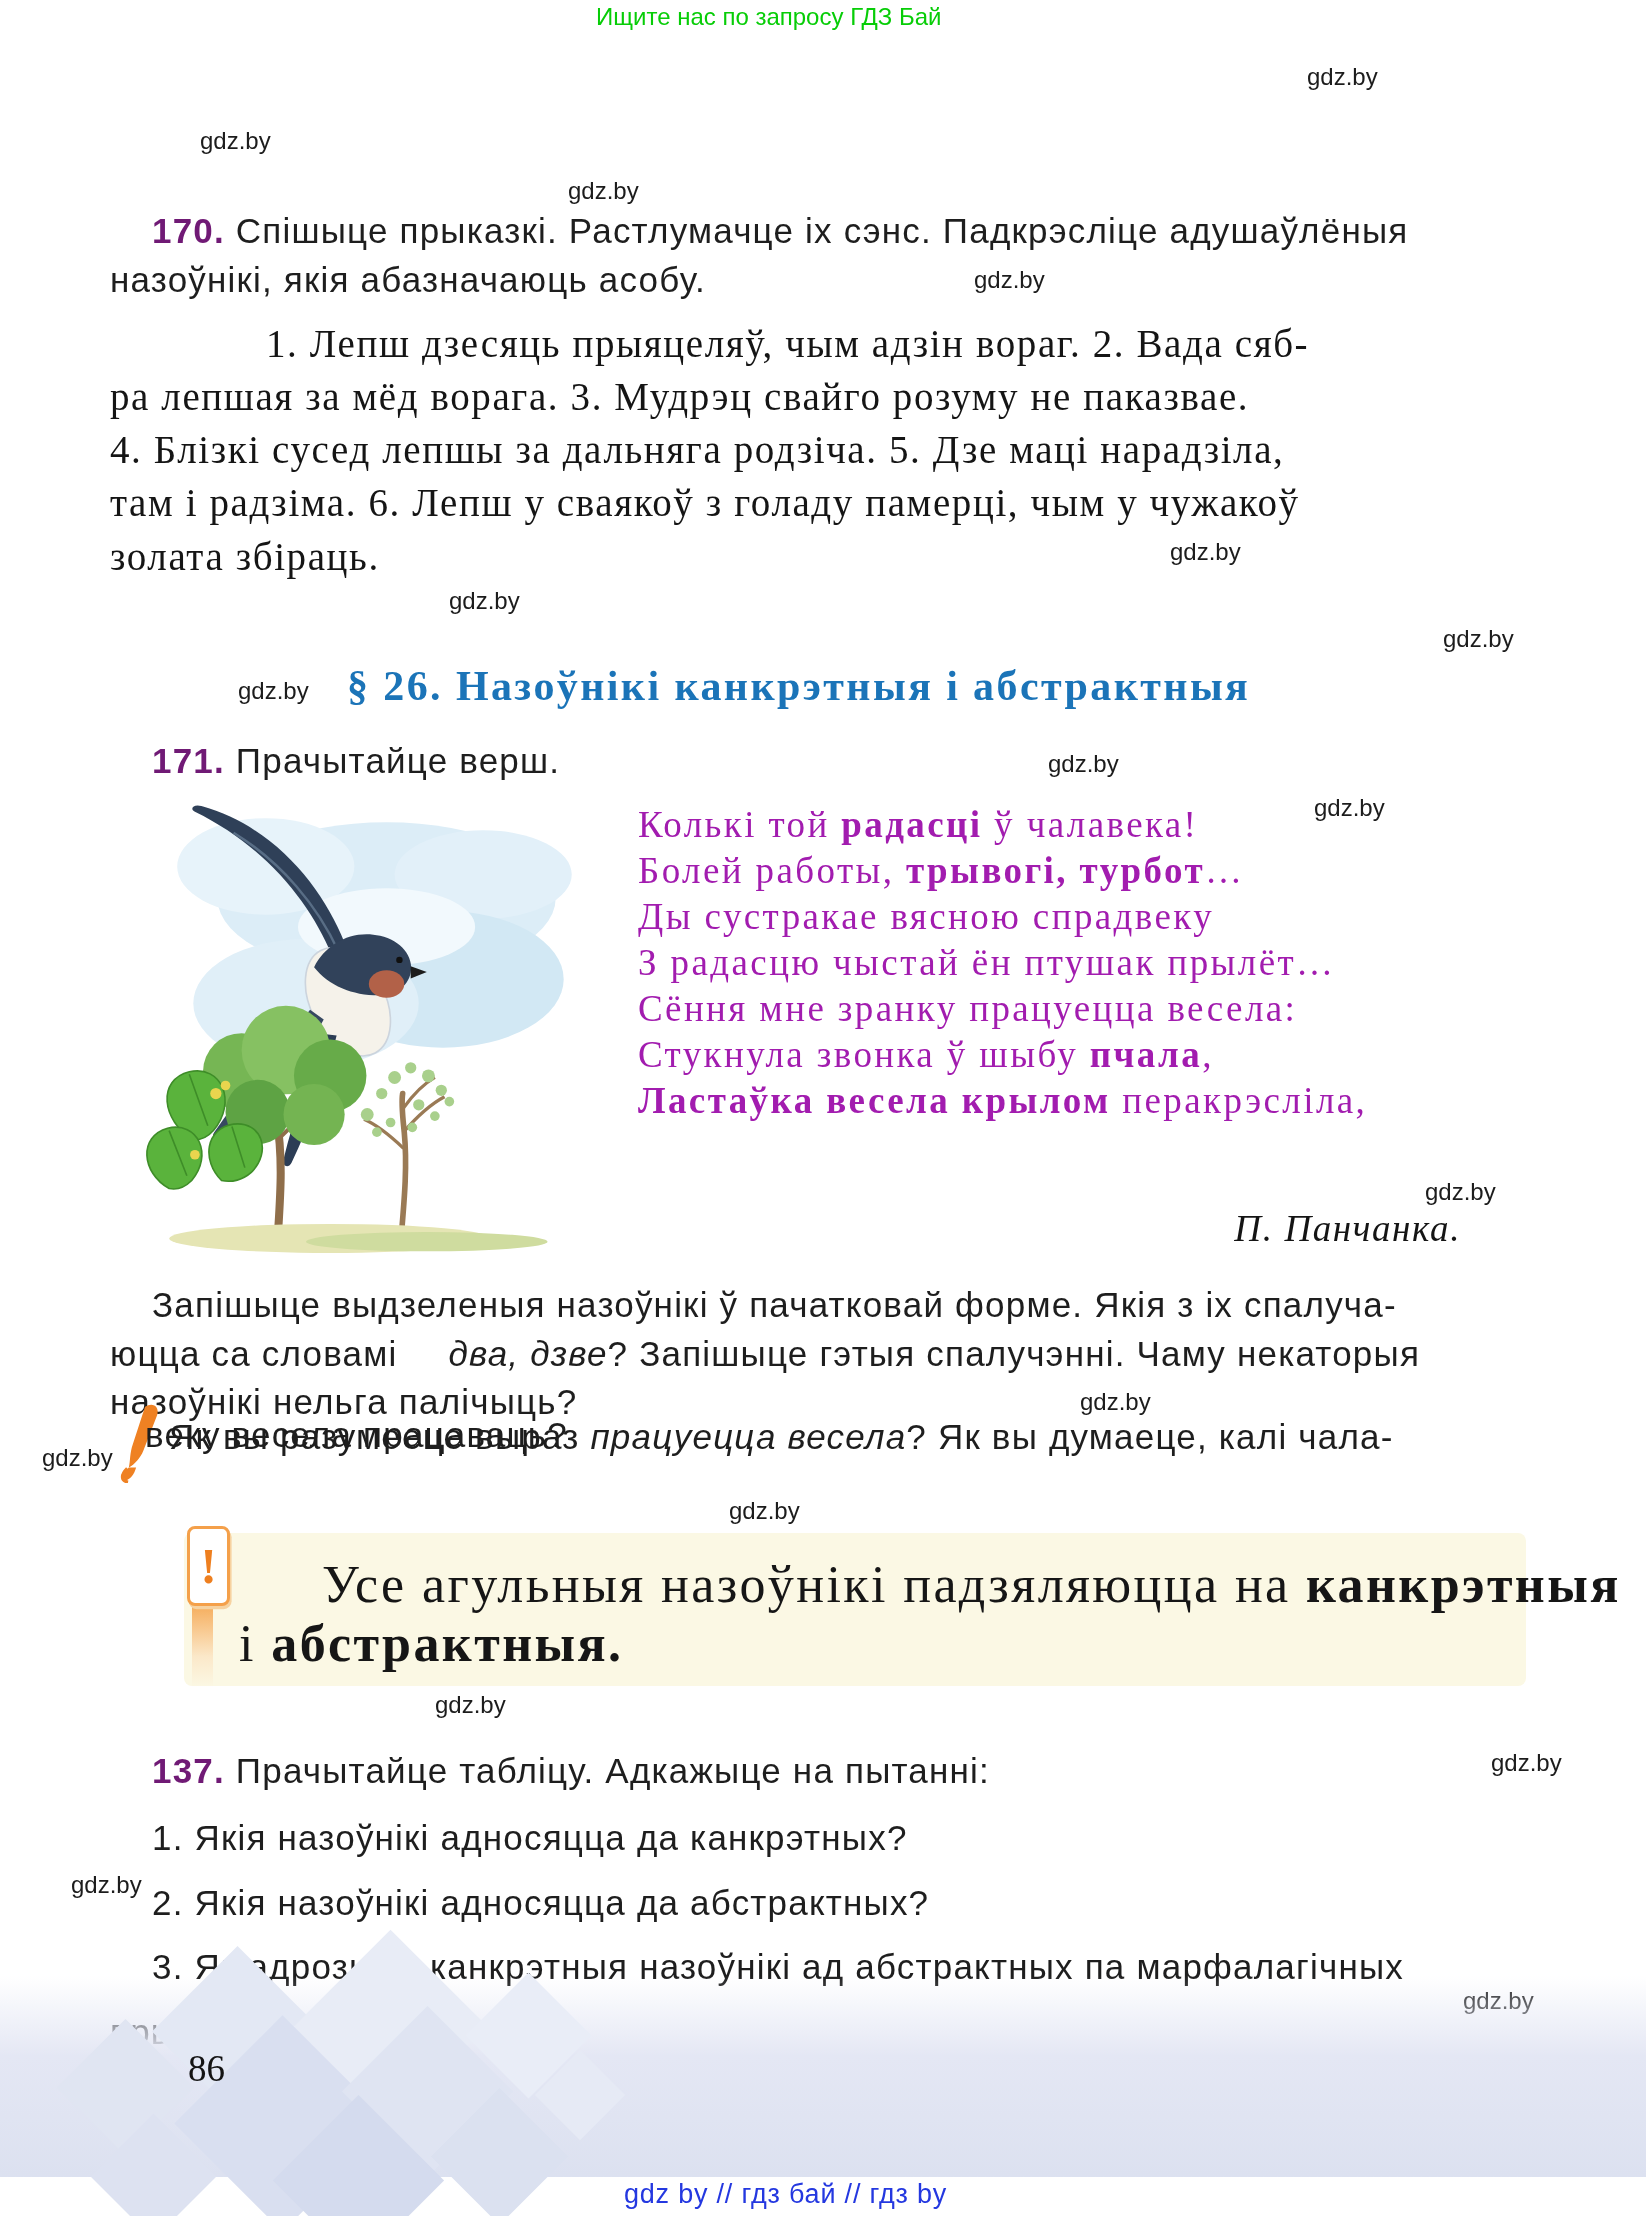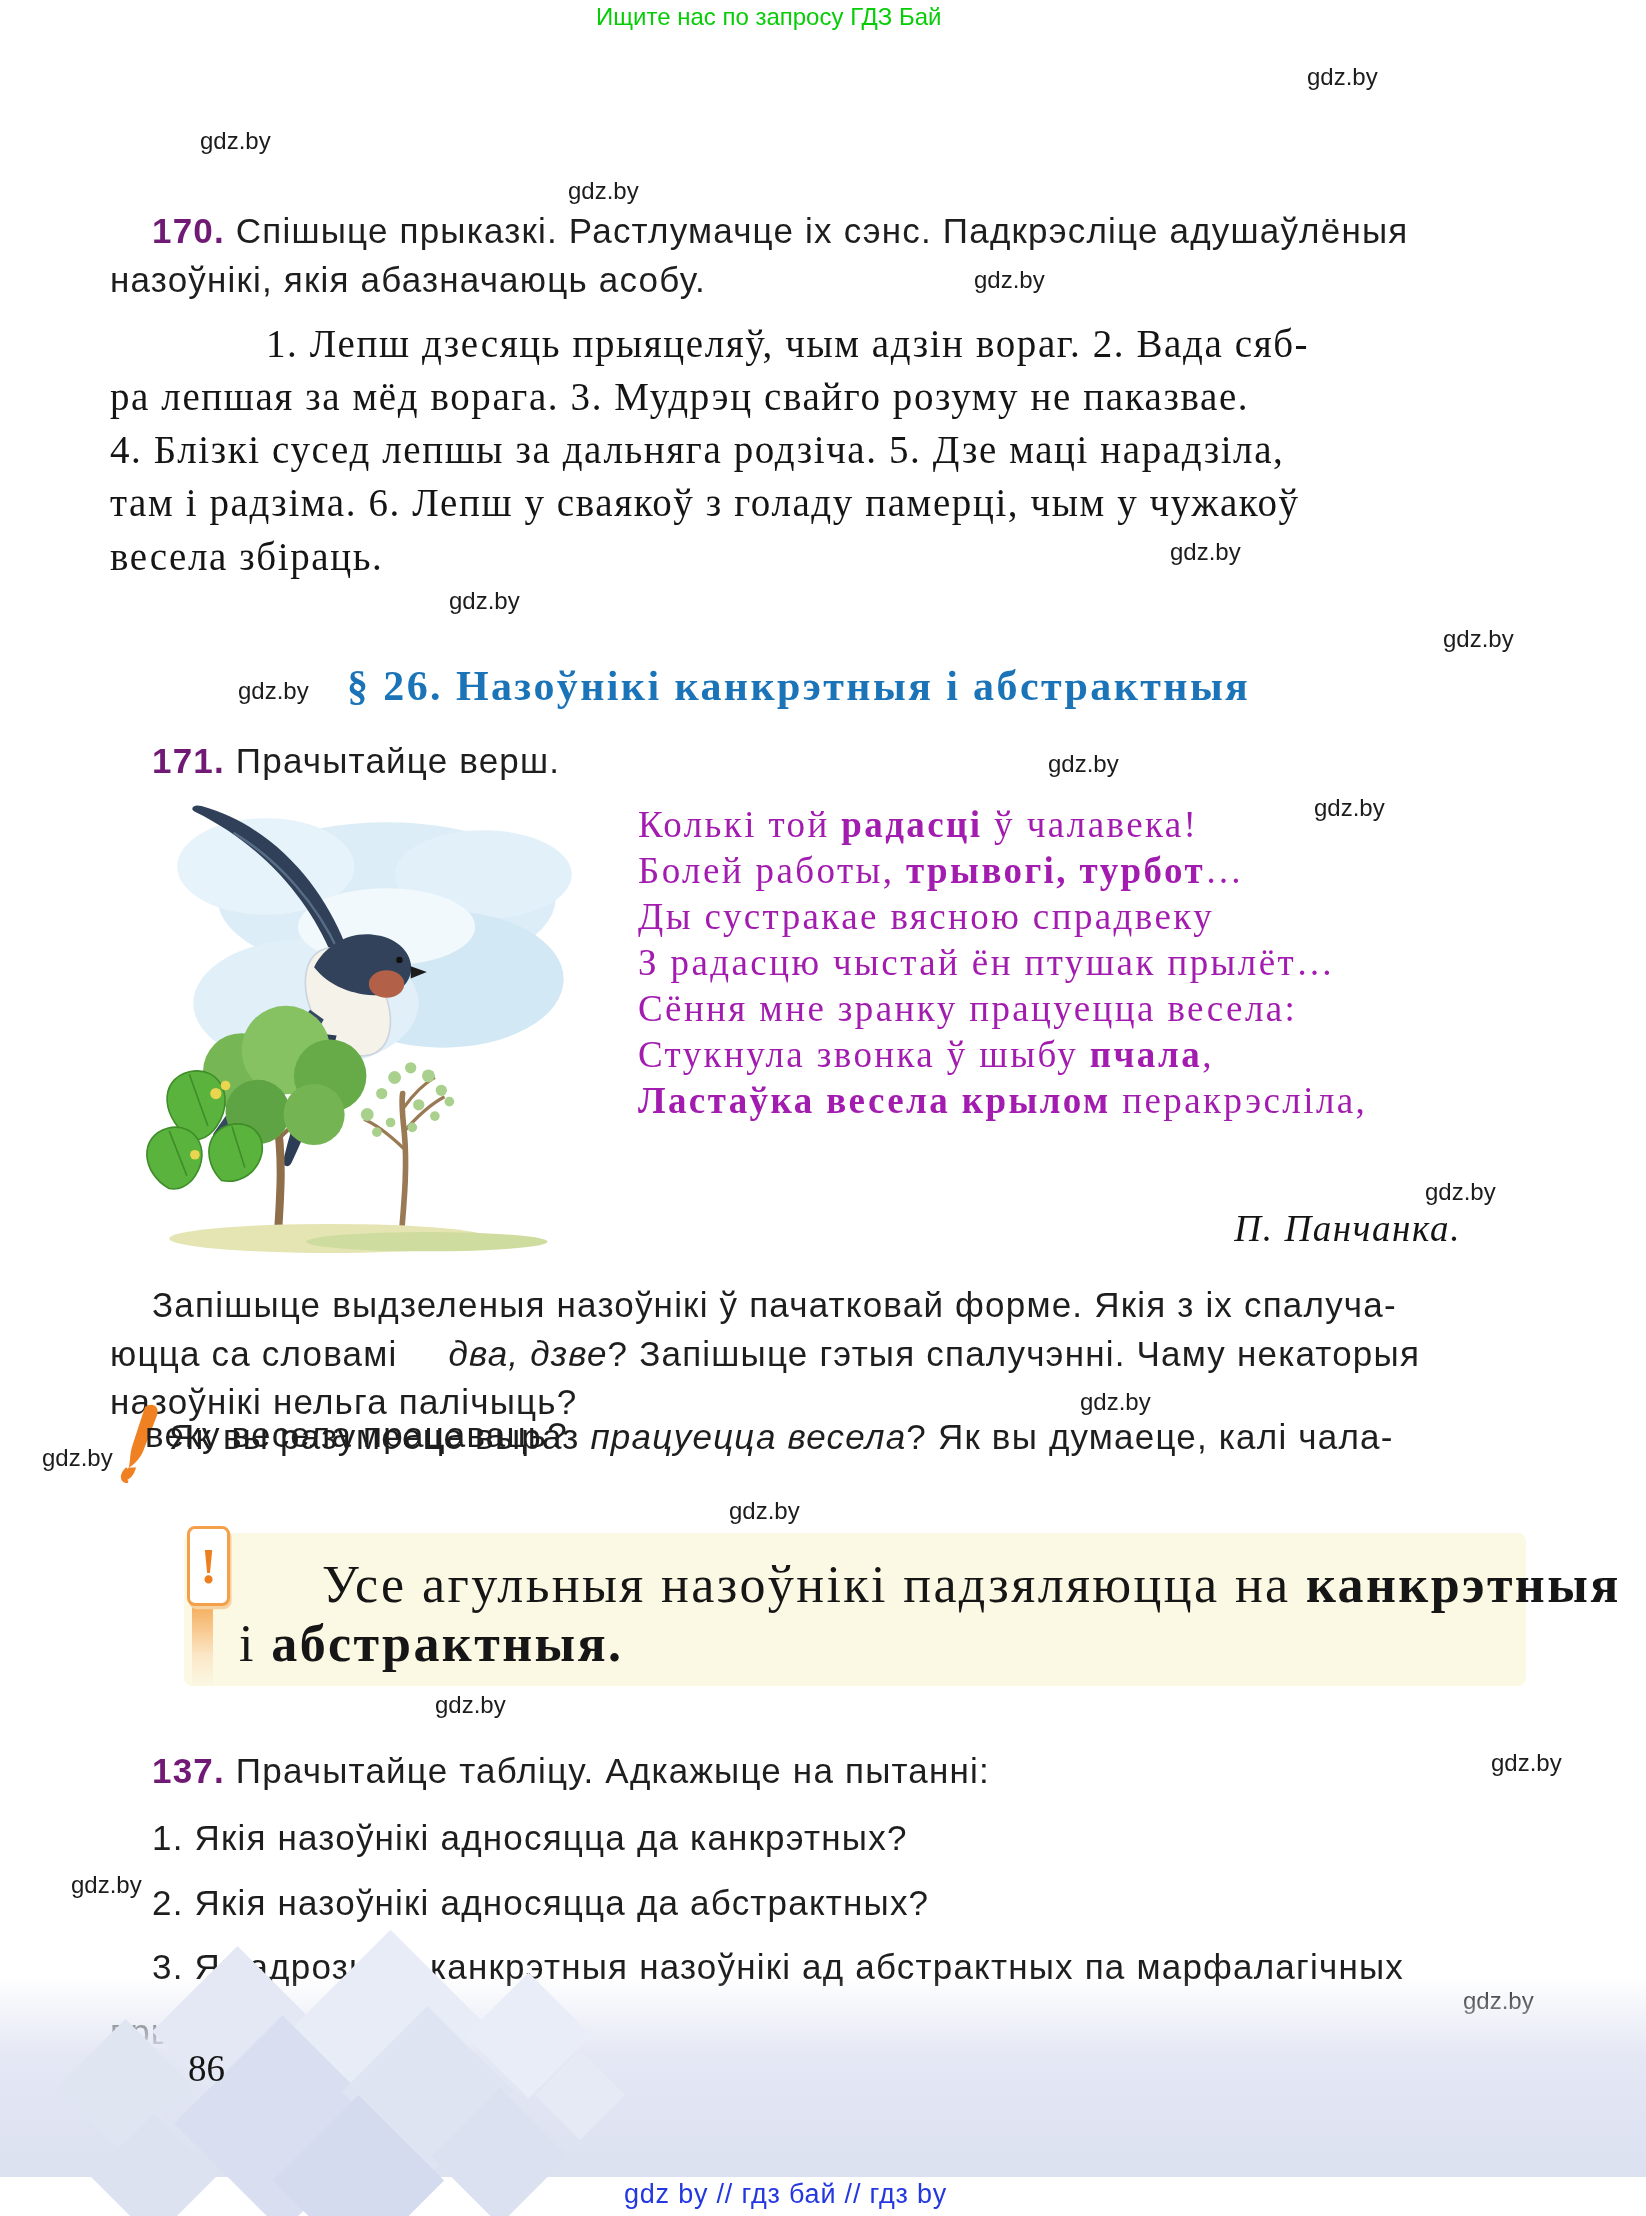--- a/index.html
+++ b/index.html
@@ -62,21 +62,21 @@
   <span class="num">170.</span>
   <span> </span>
   <span>Спішыце прыказкі. Растлумачце іх сэнс. Падкрэсліце адушаўлёныя</span>
 </div>
 <div class="abs sans" style="left:110px;top:260px;">назоўнікі, якія абазначаюць асобу.</div>
 
 <div class="abs serifbig" style="left:266px;top:321px;">1. Лепш дзесяць прыяцеляў, чым адзін вораг. 2. Вада сяб-</div>
 <div class="abs serifbig" style="left:110px;top:374px;">ра лепшая за мёд ворага. 3. Мудрэц свайго розуму не паказвае.</div>
 <div class="abs serifbig" style="left:110px;top:427px;">4. Блізкі сусед лепшы за дальняга родзіча. 5. Дзе маці нарадзіла,</div>
 <div class="abs serifbig" style="left:110px;top:480px;">там і радзіма. 6. Лепш у сваякоў з голаду памерці, чым у чужакоў</div>
-<div class="abs serifbig" style="left:110px;top:534px;">весела збіраць.</div>
+<div class="abs serifbig" style="left:110px;top:534px;">золата збіраць.</div>
 
 <div class="abs heading" style="left:347px;top:662px;">§ 26. Назоўнікі канкрэтныя і абстрактныя</div>
 
 <div class="abs sans" style="left:152px;top:741px;">
   <span class="num">171.</span>
   <span> </span>
   <span>Прачытайце верш.</span>
 </div>
 
 <svg class="abs" style="left:145px;top:794px;" width="467" height="459" viewBox="0 0 580 570">

